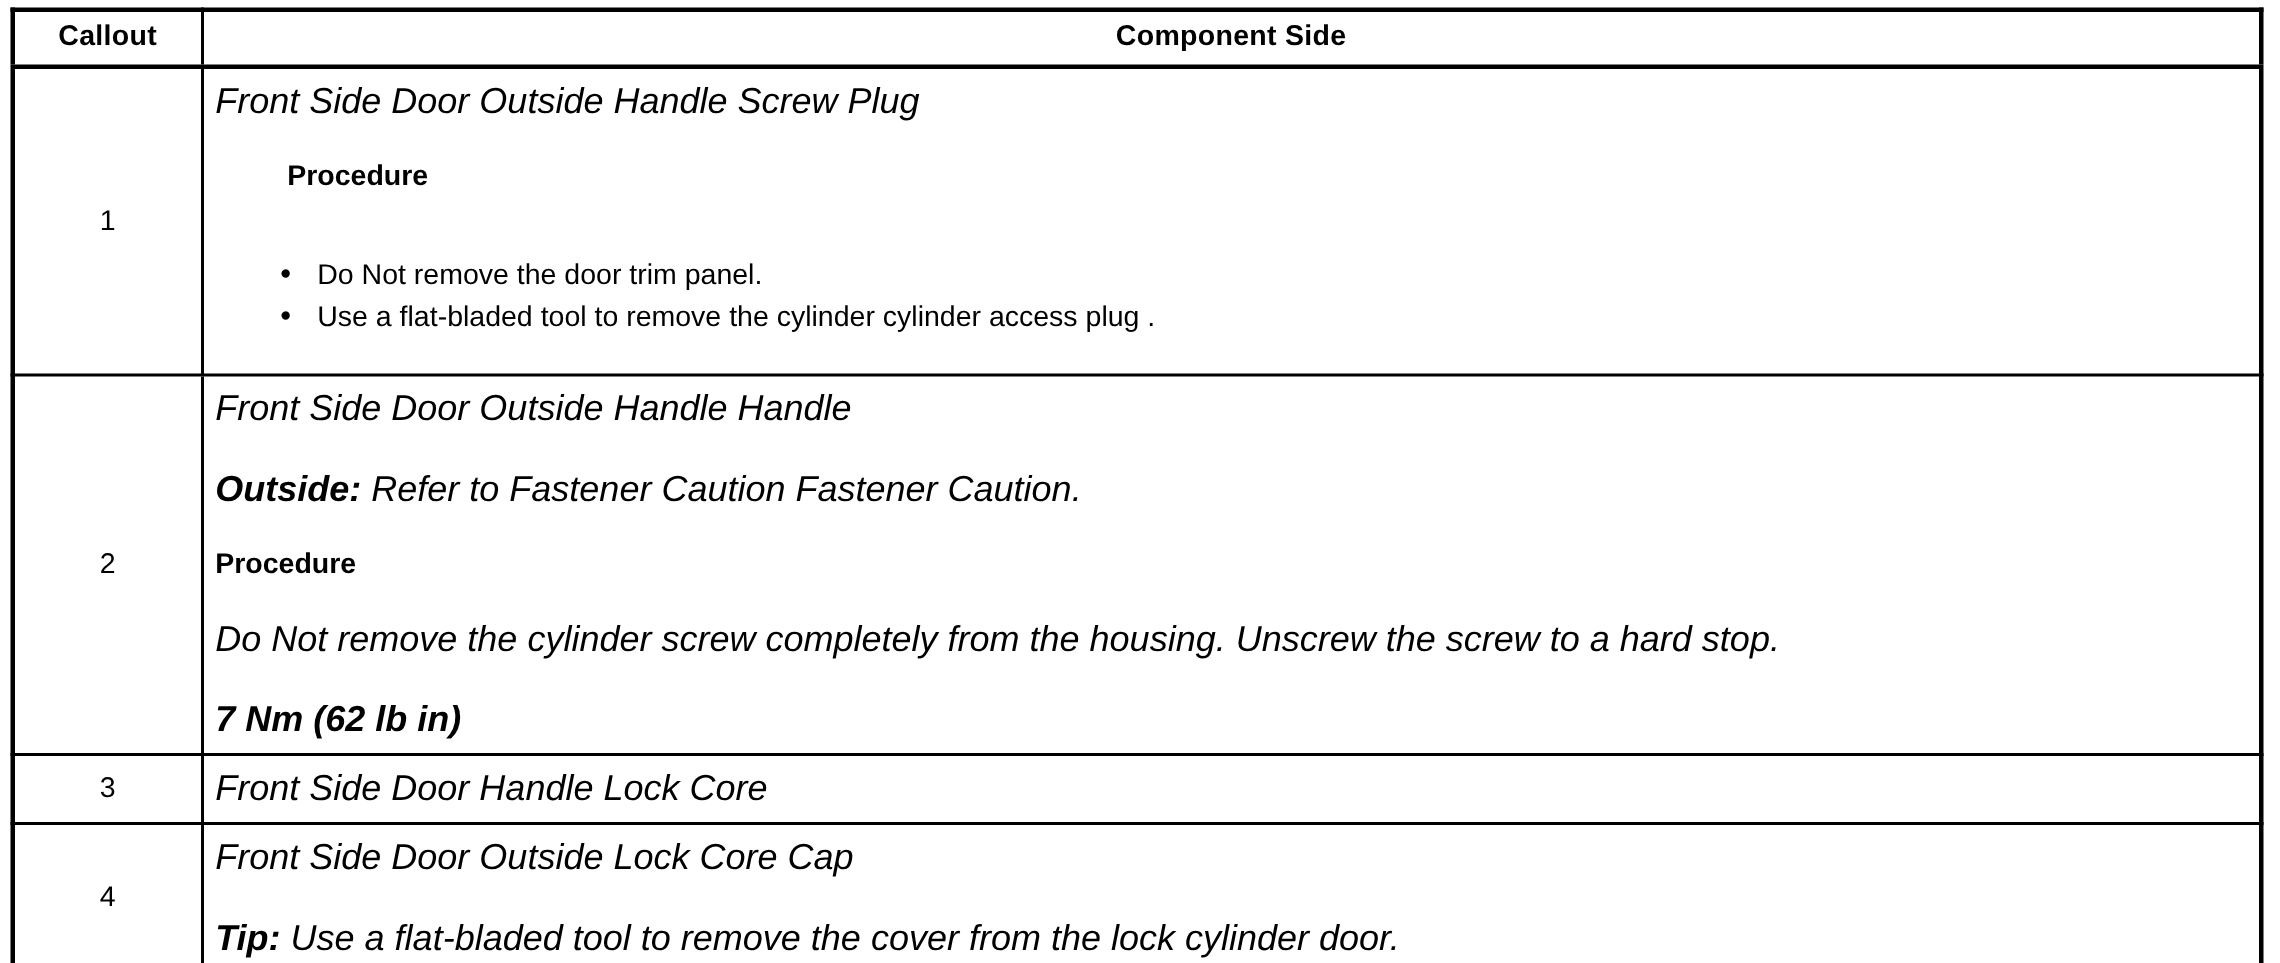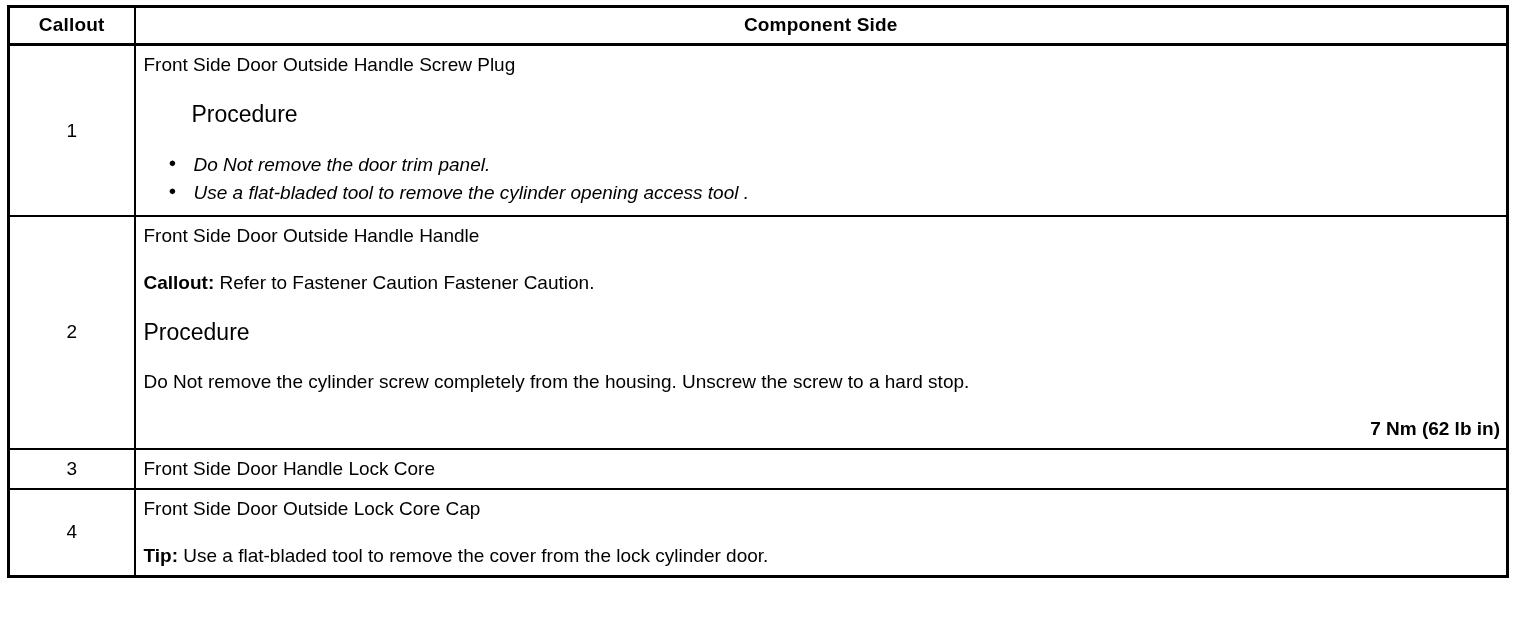--- a/index.html
+++ b/index.html
@@ -63,57 +63,57 @@
   }
 
   td.cell-name {
     padding: 7px 6px 7px 8px;
     line-height: 1.26;
   }
 
   .line {
     margin: 0;
     padding: 0;
-    font-size: 19px;
+    font-size: 24px;
     white-space: pre-wrap;
+    font-style: italic;
   }
 
   .line.title-line { margin-bottom: 0; }
   .spacer-md { height: 23px; }
 
   .proc-heading {
-    font-weight: normal;
-    font-size: 23px;
+    font-weight: bold;
+    font-size: 19px;
   }
   .proc-heading.indented { margin-left: 48px; }
 
   ul.bullets {
     list-style: none;
-    margin: 0;
+    margin: 18px;
     padding: 0;
-    font-style: italic;
   }
   ul.bullets li {
     position: relative;
     padding-left: 50px;
     margin: 0 0 3px 0;
     font-size: 19px;
     line-height: 1.32;
   }
   ul.bullets li::before {
     content: "\25CF";
     position: absolute;
     left: 25px;
     top: -1px;
     font-size: 13px;
     line-height: 1.9;
   }
 
   .lbl-bold { font-weight: bold; }
-  .torque { font-weight: bold; text-align: right; }
+  .torque { font-weight: bold; }
 </style>
 </head>
 <body>
 
 <div class="table-wrap">
   <table class="callout-table">
     <colgroup>
       <col class="col-callout">
       <col class="col-name">
     </colgroup>
@@ -127,31 +127,31 @@
 
       <tr>
         <td class="cell-callout">1</td>
         <td class="cell-name">
           <div class="line title-line">Front Side Door Outside Handle Screw Plug</div>
           <div class="spacer-md"></div>
           <div class="proc-heading indented">Procedure</div>
           <div class="spacer-md"></div>
           <ul class="bullets">
             <li>Do Not remove the door trim panel.</li>
-            <li>Use a flat-bladed tool to remove the cylinder opening access tool .</li>
+            <li>Use a flat-bladed tool to remove the cylinder cylinder access plug .</li>
           </ul>
         </td>
       </tr>
 
       <tr>
         <td class="cell-callout">2</td>
         <td class="cell-name">
           <div class="line title-line">Front Side Door Outside Handle Handle</div>
           <div class="spacer-md"></div>
-          <div class="line"><span class="lbl-bold">Callout:</span><span> Refer to Fastener Caution Fastener Caution.</span></div>
+          <div class="line"><span class="lbl-bold">Outside:</span><span> Refer to Fastener Caution Fastener Caution.</span></div>
           <div class="spacer-md"></div>
           <div class="proc-heading">Procedure</div>
           <div class="spacer-md"></div>
           <div class="line">Do Not remove the cylinder screw completely from the housing. Unscrew the screw to a hard stop.</div>
           <div class="spacer-md"></div>
           <div class="line torque">7 Nm (62 lb in)</div>
         </td>
       </tr>
 
       <tr>

